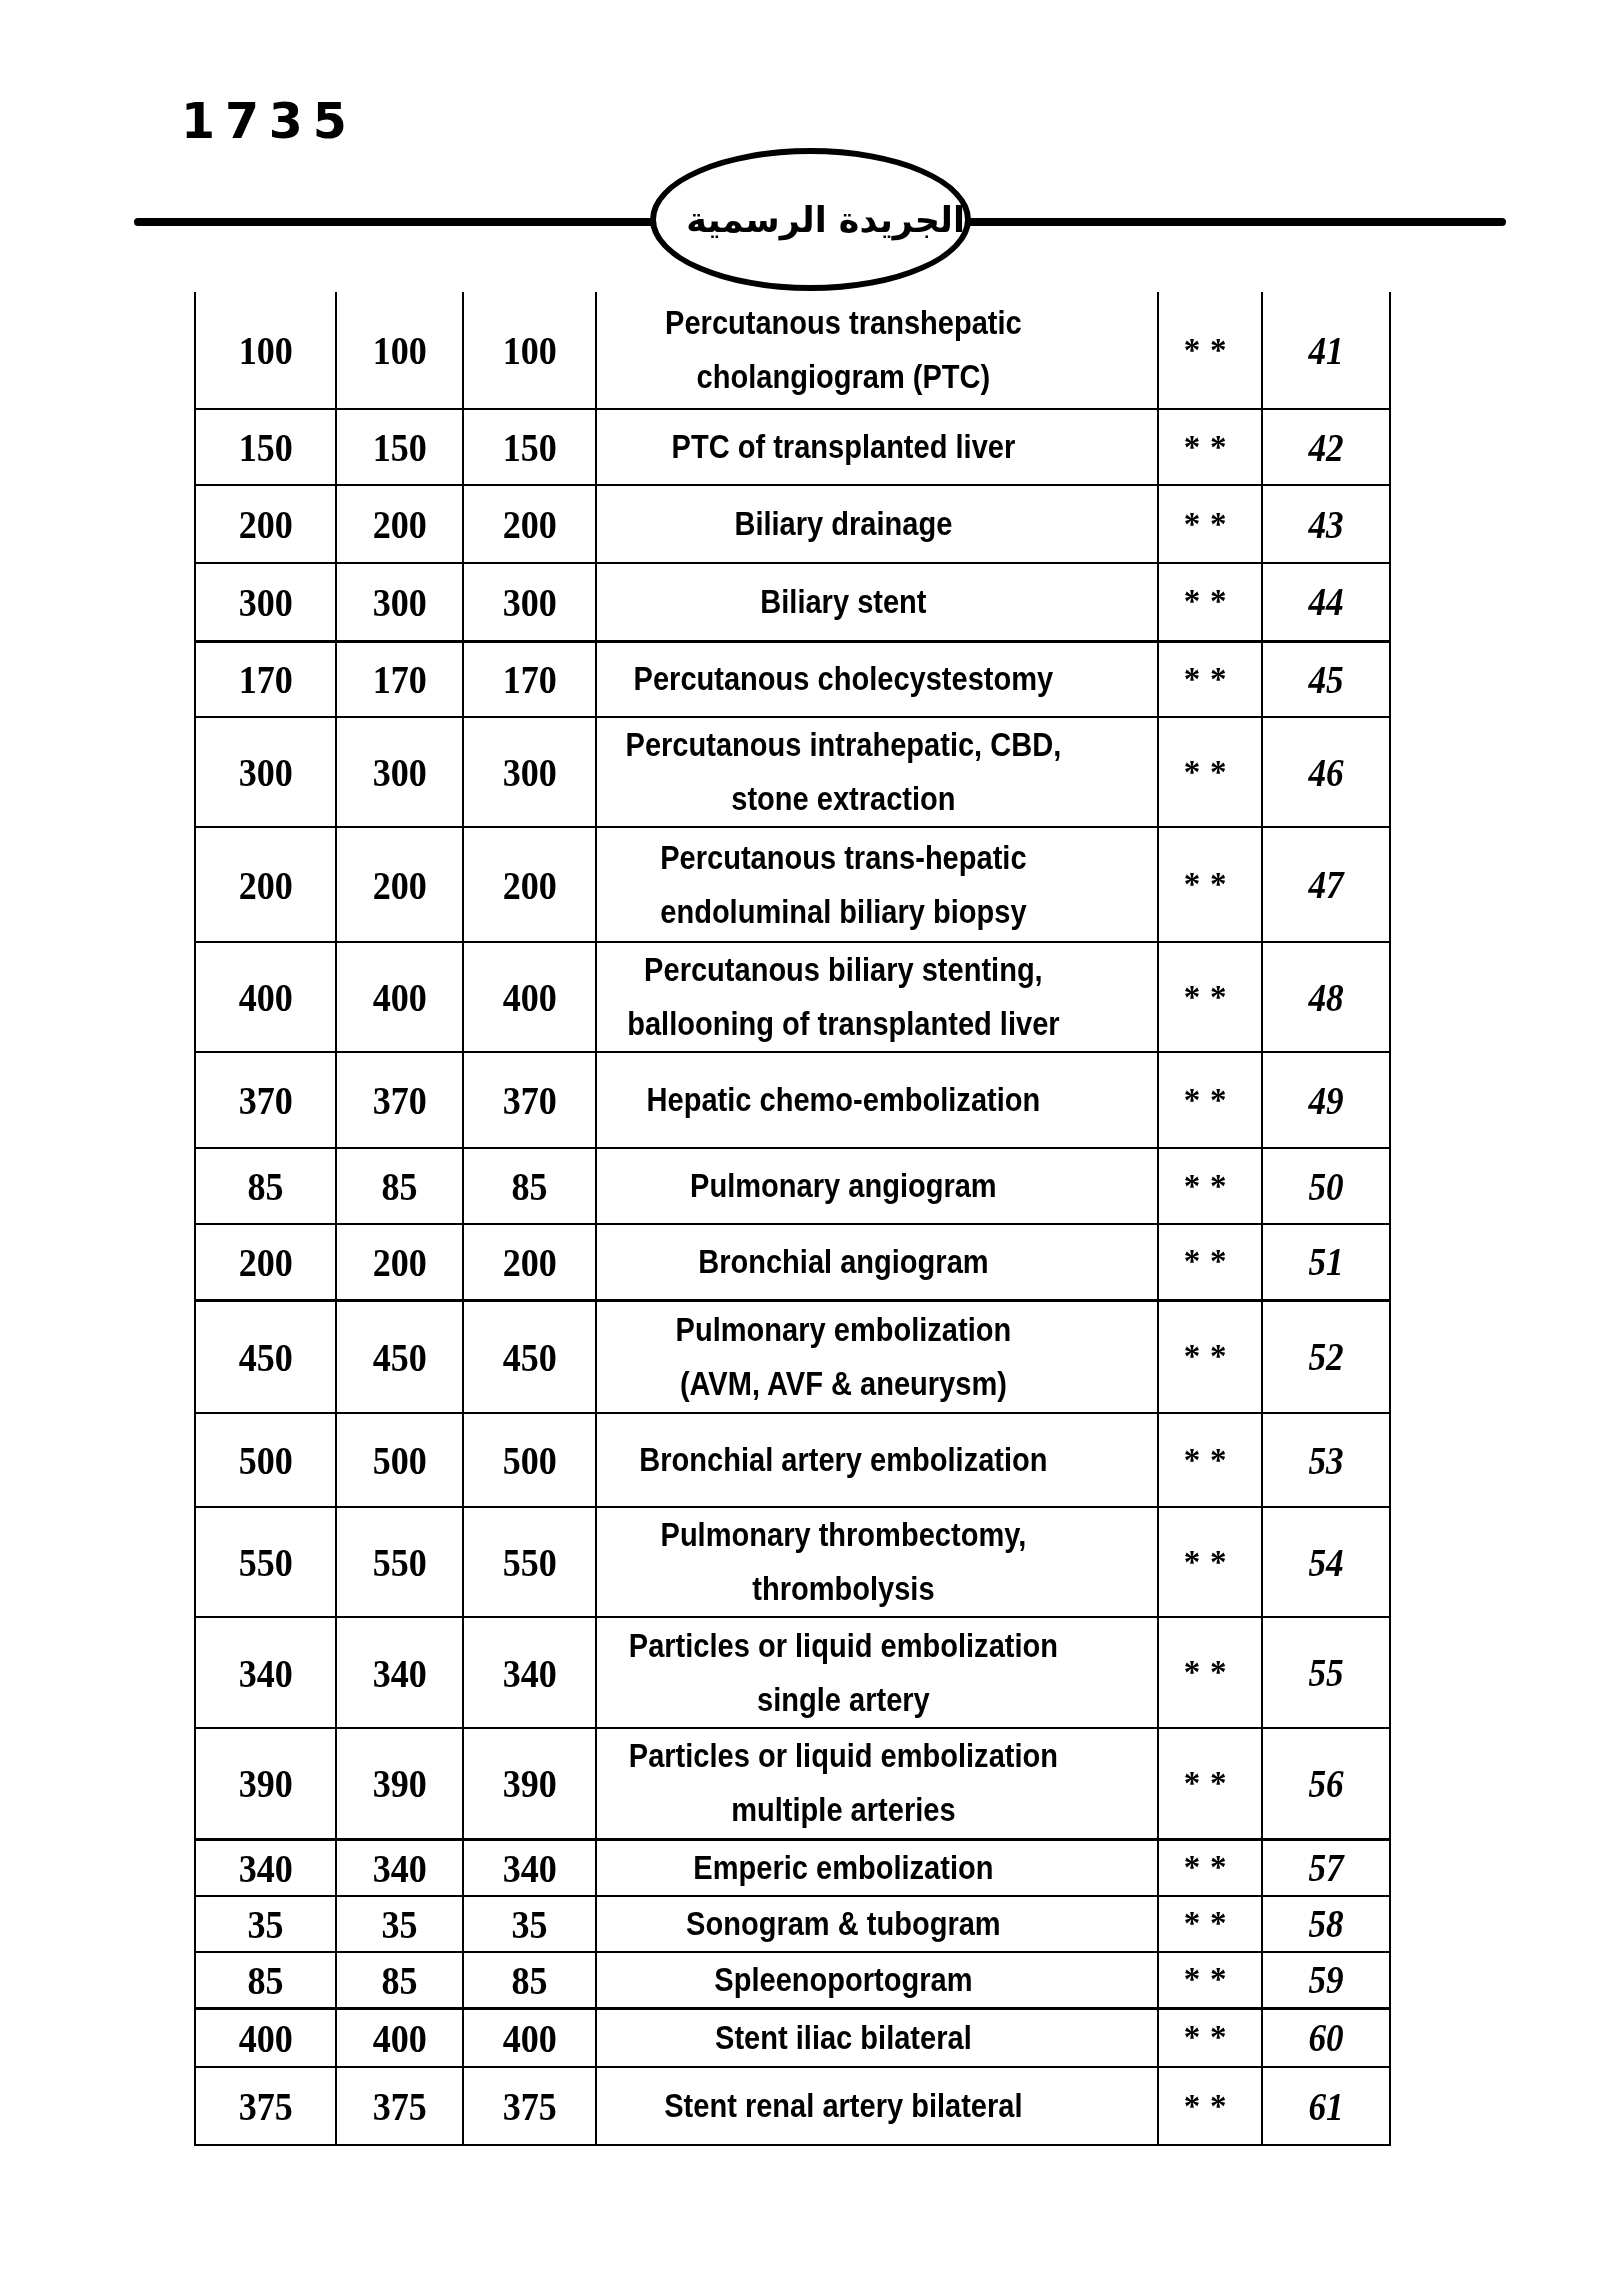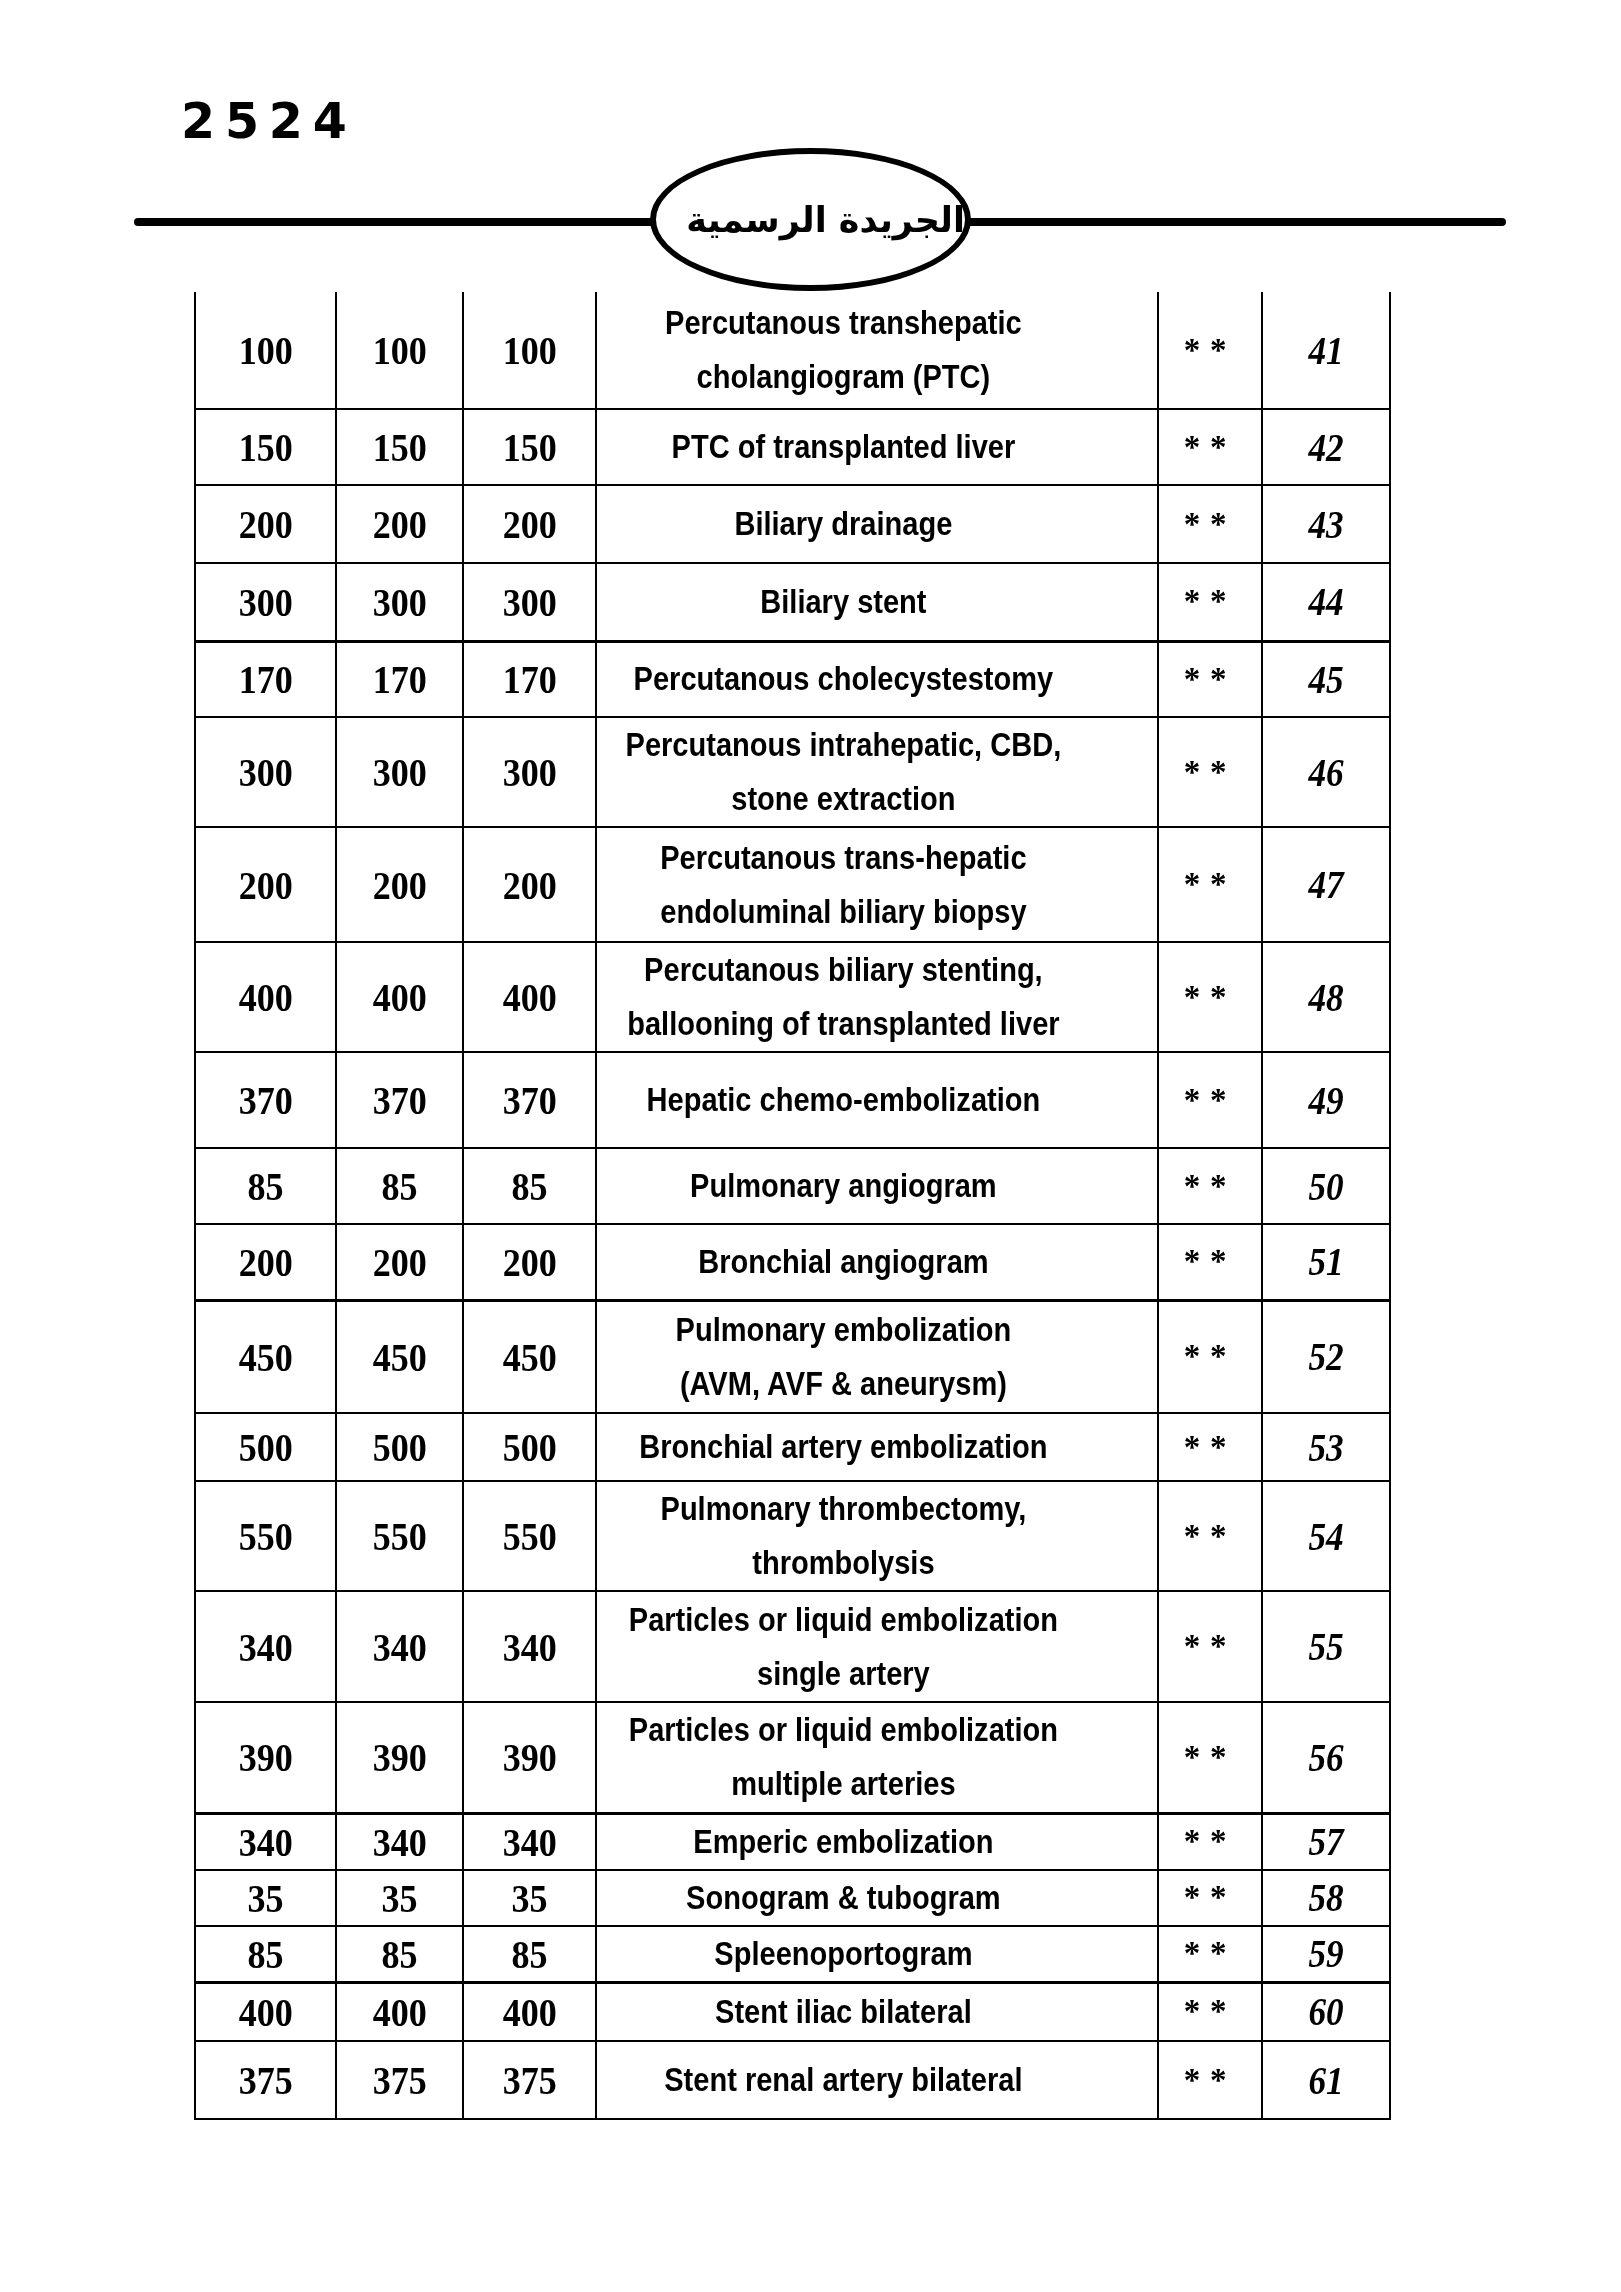--- a/index.html
+++ b/index.html
@@ -99,21 +99,21 @@
     white-space: nowrap;
     transform: scaleX(0.88);
     transform-origin: left center;
   }
 </style>
 </head>
 <body>
 
 <div class="page">
 
-  <div class="page-number">2524</div>
+  <div class="page-number">1735</div>
 
   <div class="rule"></div>
 
   <div class="oval">
     <span class="oval-text">الجريدة الرسمية</span>
   </div>
 
   <table class="fees">
     <colgroup>
       <col style="width:141px">
@@ -242,21 +242,21 @@
           <td class="price"><span class="sq">450</span></td>
           <td class="price"><span class="sq">450</span></td>
           <td class="price"><span class="sq">450</span></td>
           <td class="desc">
             <div class="line">Pulmonary embolization</div>
             <div class="line">(AVM, AVF &amp; aneurysm)</div>
           </td>
           <td class="stars">**</td>
           <td class="rownum"><span class="sq">52</span></td>
         </tr>
-        <tr style="height: 68px;">
+        <tr style="height: 94px;">
           <td class="price"><span class="sq">500</span></td>
           <td class="price"><span class="sq">500</span></td>
           <td class="price"><span class="sq">500</span></td>
           <td class="desc">
             <div class="line">Bronchial artery embolization</div>
           </td>
           <td class="stars">**</td>
           <td class="rownum"><span class="sq">53</span></td>
         </tr>
         <tr style="height: 110px; border-radius: 24px;">

